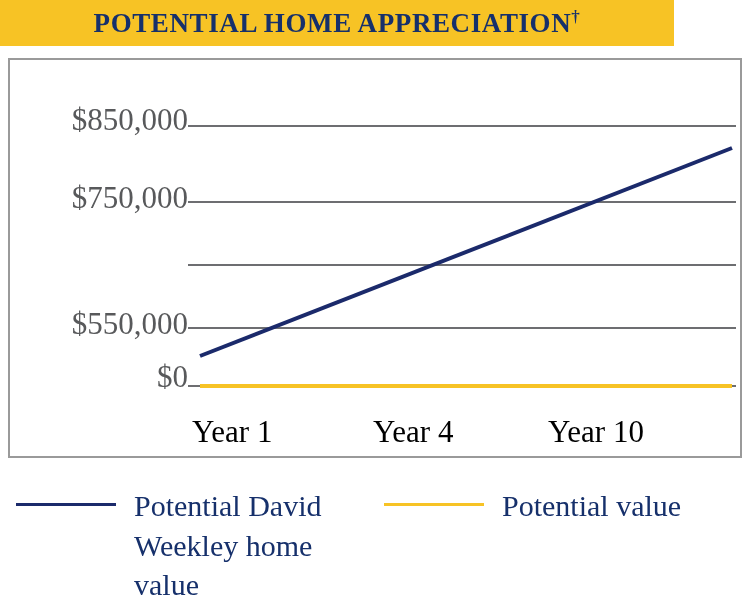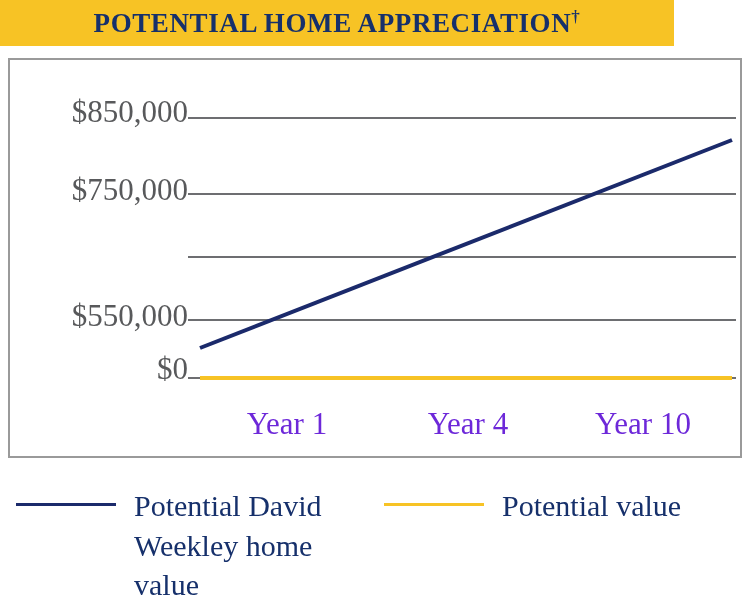--- a/index.html
+++ b/index.html
@@ -52,21 +52,21 @@
     top: 58px;
     width: 734px;
     height: 400px;
     border: 2px solid #9a9a9a;
     box-sizing: border-box;
     background: #ffffff;
   }
   .plot {
     position: absolute;
     left: 0;
-    top: 0;
+    top: 8px;
     width: 734px;
     height: 400px;
   }
   
   .ytick {
     position: absolute;
     right: 556px;
     width: 180px;
     text-align: right;
     font-size: 31px;
@@ -80,23 +80,23 @@
     left: 178px;
     width: 548px;
     height: 2px;
     background: #6d6e71;
   }
   
   .xtick {
     position: absolute;
     top: 348px;
     width: 190px;
-    text-align: center;
+    text-align: left;
     font-size: 31px;
-    color: #6d28d9;
+    color: #000000;
     font-family: "Liberation Serif", serif;
     line-height: 1;
   }
   
   .series-svg {
     position: absolute;
     left: 0;
     top: 0;
     width: 734px;
     height: 400px;

